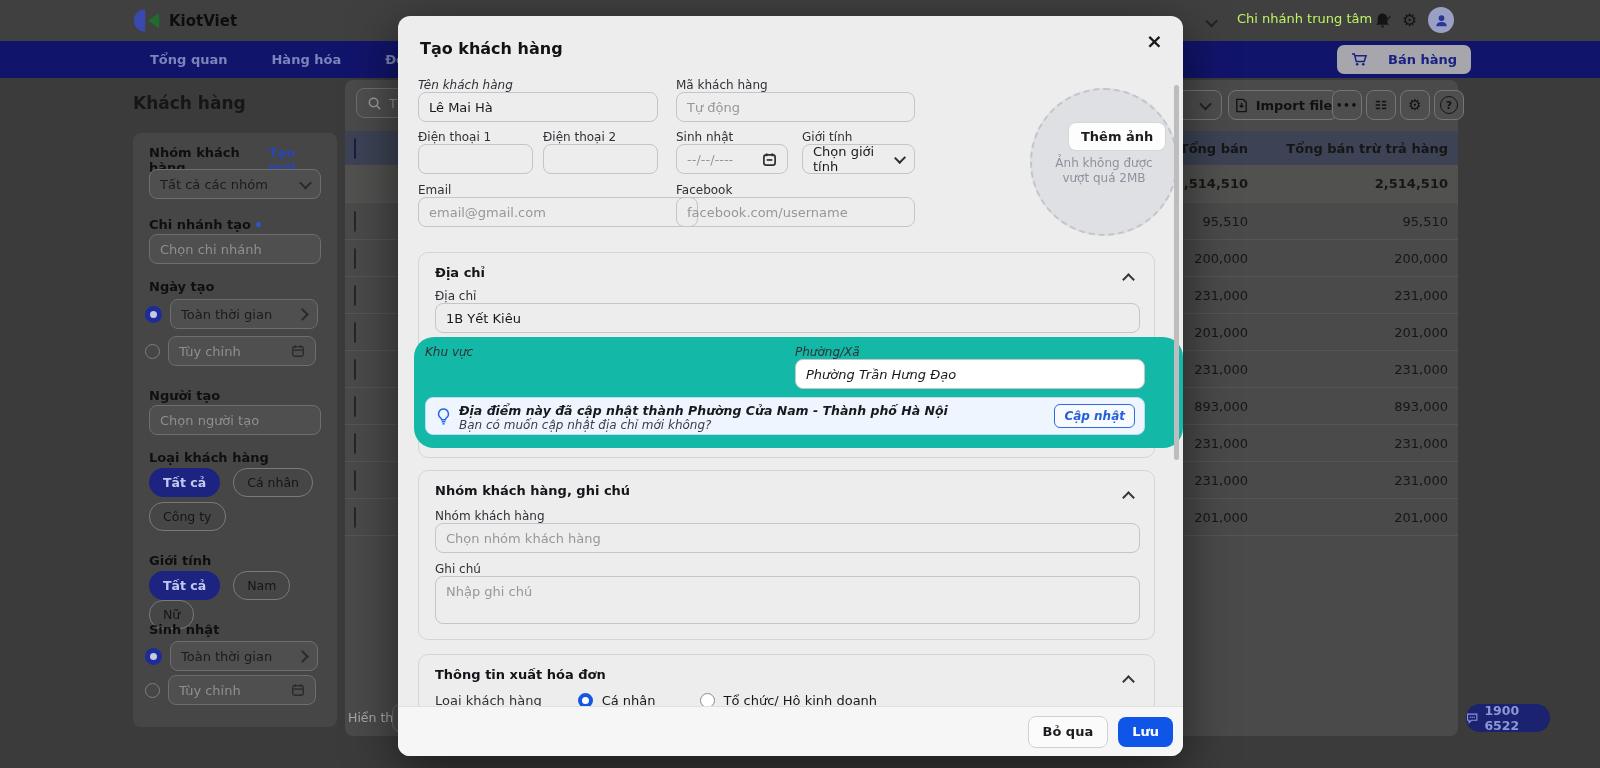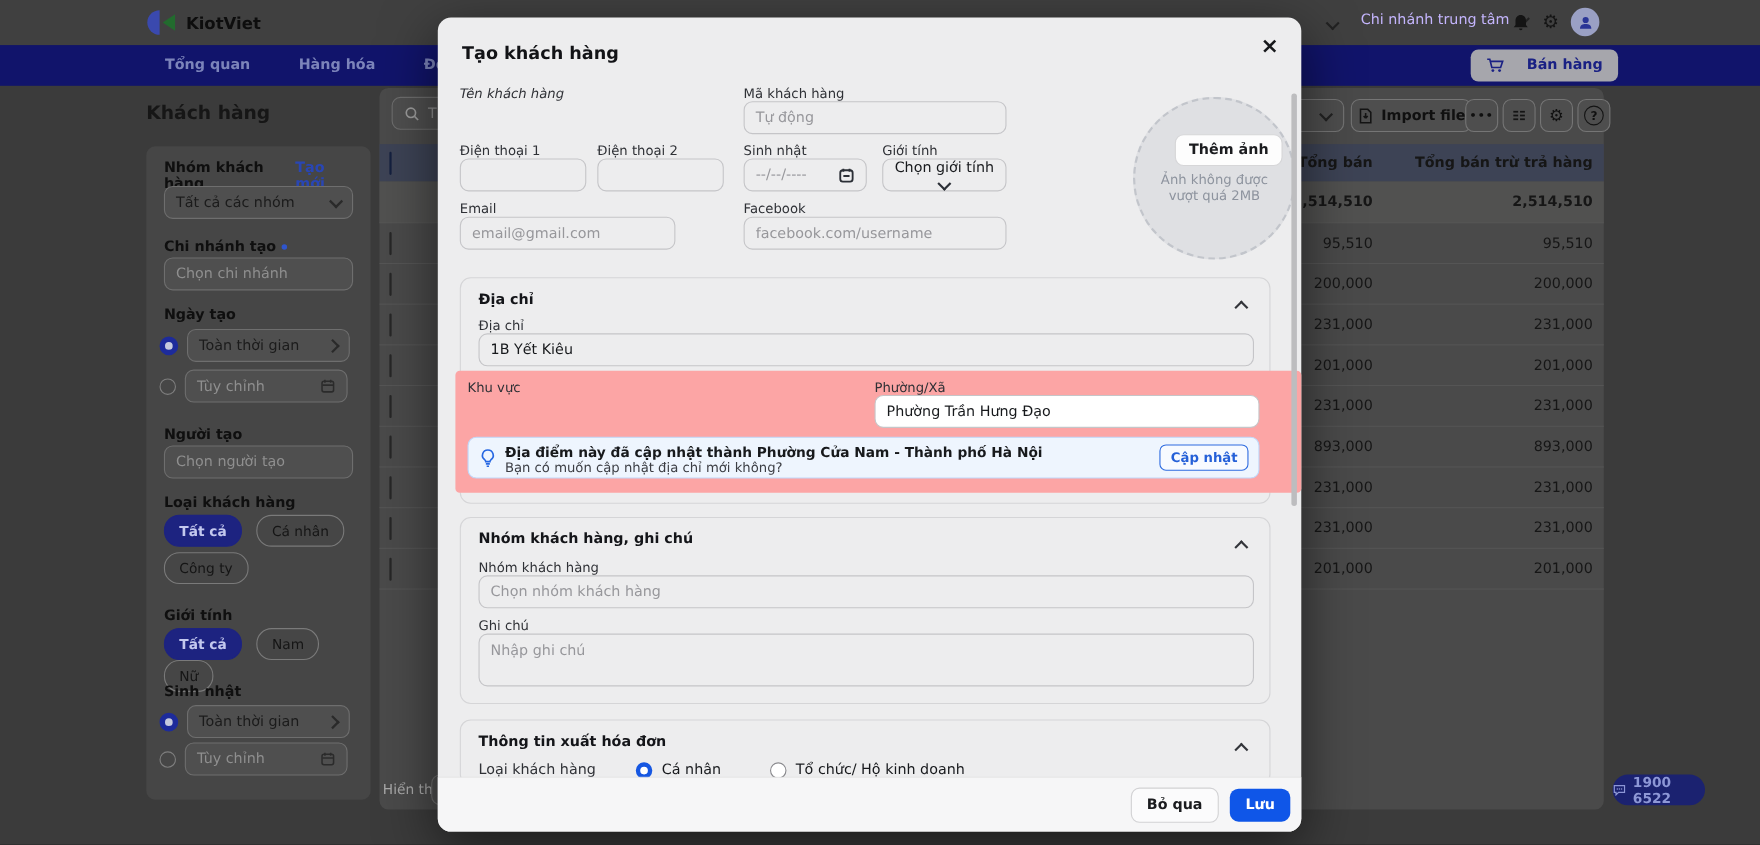--- a/index.html
+++ b/index.html
@@ -5,21 +5,21 @@
   html,body{margin:0;padding:0;background:#222;}
   #app{position:relative;width:1600px;height:768px;overflow:hidden;background:#3b3b3b;
        font-family:"DejaVu Sans","Liberation Sans",sans-serif;-webkit-font-smoothing:antialiased;}
   .abs{position:absolute;}
   .flex{display:flex;align-items:center;}
   
   .topbar{left:0;top:0;width:1600px;height:41px;background:#404040;}
   .navbar{left:0;top:41px;width:1600px;height:37px;background:#11146b;}
   .nav-item{font-size:13px;font-weight:bold;color:#7c84ba;margin-right:44px;}
   .brand{font-size:15px;font-weight:bold;color:#0d0d0d;margin-left:8px;}
-  .top-right-text{font-size:13px;color:#c4b5fd;}
+  .top-right-text{font-size:13px;color:#bef264;}
   .avatar-circ{width:26px;height:26px;border-radius:50%;background:#9aa0c4;display:flex;align-items:center;justify-content:center;}
   .sell-btn{background:#a6a6ac;border-radius:7px;height:29px;padding:0 14px;display:flex;align-items:center;gap:20px;
             color:#1a2184;font-weight:bold;font-size:13px;}
   .page-title{font-size:17px;font-weight:bold;color:#161616;}
   .card-dim{background:#464646;border-radius:8px;}
   .content-card{background:#4a4a4a;border-radius:8px;}
   .dim-h{font-size:13px;font-weight:bold;color:#0f0f0f;}
   .dim-link{font-size:13px;font-weight:bold;color:#2946b4;}
   .dim-field{background:#4f4f4f;border:1px solid #6e6e6e;border-radius:8px;height:30px;
              display:flex;align-items:center;padding:0 10px;font-size:13px;color:#1b1b1b;box-sizing:border-box;}
@@ -51,21 +51,21 @@
   
   .modal{left:398px;top:16px;width:785px;height:740px;background:#ededee;border-radius:12px;
          box-shadow:0 14px 50px rgba(0,0,0,.55);z-index:10;}
   .m-title{font-size:16px;font-weight:bold;color:#121316;}
   .m-lbl{position:absolute;font-size:12px;color:#2f3136;}
   .m-inp{position:absolute;background:transparent;border:1px solid #c5c5c8;border-radius:8px;height:30px;
          display:flex;align-items:center;padding:0 10px;font-size:13px;color:#17191c;box-sizing:border-box;}
   .m-ph{color:#97979b;}
   .m-card{position:absolute;border:1px solid #d5d5d7;border-radius:10px;box-sizing:border-box;}
   .m-card-title{font-size:13px;font-weight:bold;color:#141519;}
-  .spot{position:absolute;background:#fca5a5;border-radius:4px;z-index:2;}
+  .spot{position:absolute;background:#14b8a6;border-radius:20px;z-index:2;font-style:italic;}
   .spot .m-inp{background:#fff;}
   .notice{position:absolute;background:#eef5fe;border:1px solid #bfd8fa;border-radius:8px;box-sizing:border-box;}
   .notice-bold{font-size:12.5px;font-weight:bold;color:#17191c;}
   .notice-sub{font-size:12px;color:#3c3e44;}
   .upd-btn{position:absolute;border:1px solid #2e6be0;color:#2560d8;background:#f7faff;border-radius:6px;
            font-size:12px;font-weight:bold;height:24px;padding:0 9px;display:flex;align-items:center;box-sizing:border-box;}
   .m-footer{position:absolute;left:0;bottom:0;width:785px;height:50px;background:#f6f6f7;border-top:1px solid #e0e0e1;
             border-radius:0 0 12px 12px;display:flex;align-items:center;justify-content:flex-end;gap:10px;padding-right:10px;box-sizing:border-box;}
   .btn-cancel{height:30px;padding:0 14px;background:#fbfbfc;border:1px solid #d2d2d4;border-radius:8px;
               font-size:13px;font-weight:bold;color:#1b1c1f;display:flex;align-items:center;}
@@ -360,20 +360,23 @@
     <span>1900 6522</span>
   </div>
 
   <div class="abs modal">
     <div class="abs m-title" style="left:22px;top:23px;">Tạo khách hàng</div>
     <div class="abs" style="left:748px;top:13px;font-size:20px;font-weight:bold;color:#17181b;cursor:pointer;">
       <span>×</span>
     </div>
 
     <div class="m-lbl" style="left:20px;top:62px;font-style:italic;">Tên khách hàng</div>
+    <div class="m-inp" style="left:20px;top:76px;width:240px;">
+      <span>Lê Mai Hà</span>
+    </div>
     <div class="m-lbl" style="left:278px;top:62px;">Mã khách hàng</div>
     <div class="m-inp" style="left:278px;top:76px;width:239px;">
       <span class="m-ph">Tự động</span>
     </div>
 
     <div class="avatar-zone">
       <div class="add-photo">
         <span>Thêm ảnh</span>
       </div>
       <div class="photo-hint">Ảnh không được vượt quá 2MB</div>
@@ -387,27 +390,27 @@
     <div class="m-inp" style="left:278px;top:128px;width:112px;justify-content:space-between;">
       <span class="m-ph">--/--/----</span>
       <svg width="15" height="15" viewBox="0 0 16 16">
         <rect x="2" y="3" width="12" height="11" rx="2.5" fill="none" stroke="#2b2f36" stroke-width="1.8"></rect>
         <line x1="5" y1="1.5" x2="5" y2="4.5" stroke="#2b2f36" stroke-width="1.8"></line>
         <line x1="11" y1="1.5" x2="11" y2="4.5" stroke="#2b2f36" stroke-width="1.8"></line>
         <line x1="5" y1="8.5" x2="11" y2="8.5" stroke="#2b2f36" stroke-width="1.8"></line>
       </svg>
     </div>
     <div class="m-lbl" style="left:404px;top:114px;">Giới tính</div>
-    <div class="m-inp" style="left:404px;top:128px;width:113px;justify-content:space-between;flex-direction:column;">
+    <div class="m-inp" style="left:404px;top:128px;width:113px;justify-content:center;">
       <span>Chọn giới tính</span>
       <span class="chev chev-down" style="border-color:#2b2f36;"></span>
     </div>
 
     <div class="m-lbl" style="left:20px;top:167px;">Email</div>
-    <div class="m-inp" style="left:20px;top:181px;width:196px;">
+    <div class="m-inp" style="left:20px;top:181px;width:280px;">
       <span class="m-ph">email@gmail.com</span>
     </div>
     <div class="m-lbl" style="left:278px;top:167px;">Facebook</div>
     <div class="m-inp" style="left:278px;top:181px;width:239px;">
       <span class="m-ph">facebook.com/username</span>
     </div>
 
     <div class="m-card" style="left:20px;top:236px;width:737px;height:206px;">
       <div class="abs m-card-title" style="left:16px;top:12px;">Địa chỉ</div>
       <div class="abs" style="left:705px;top:16px;">

